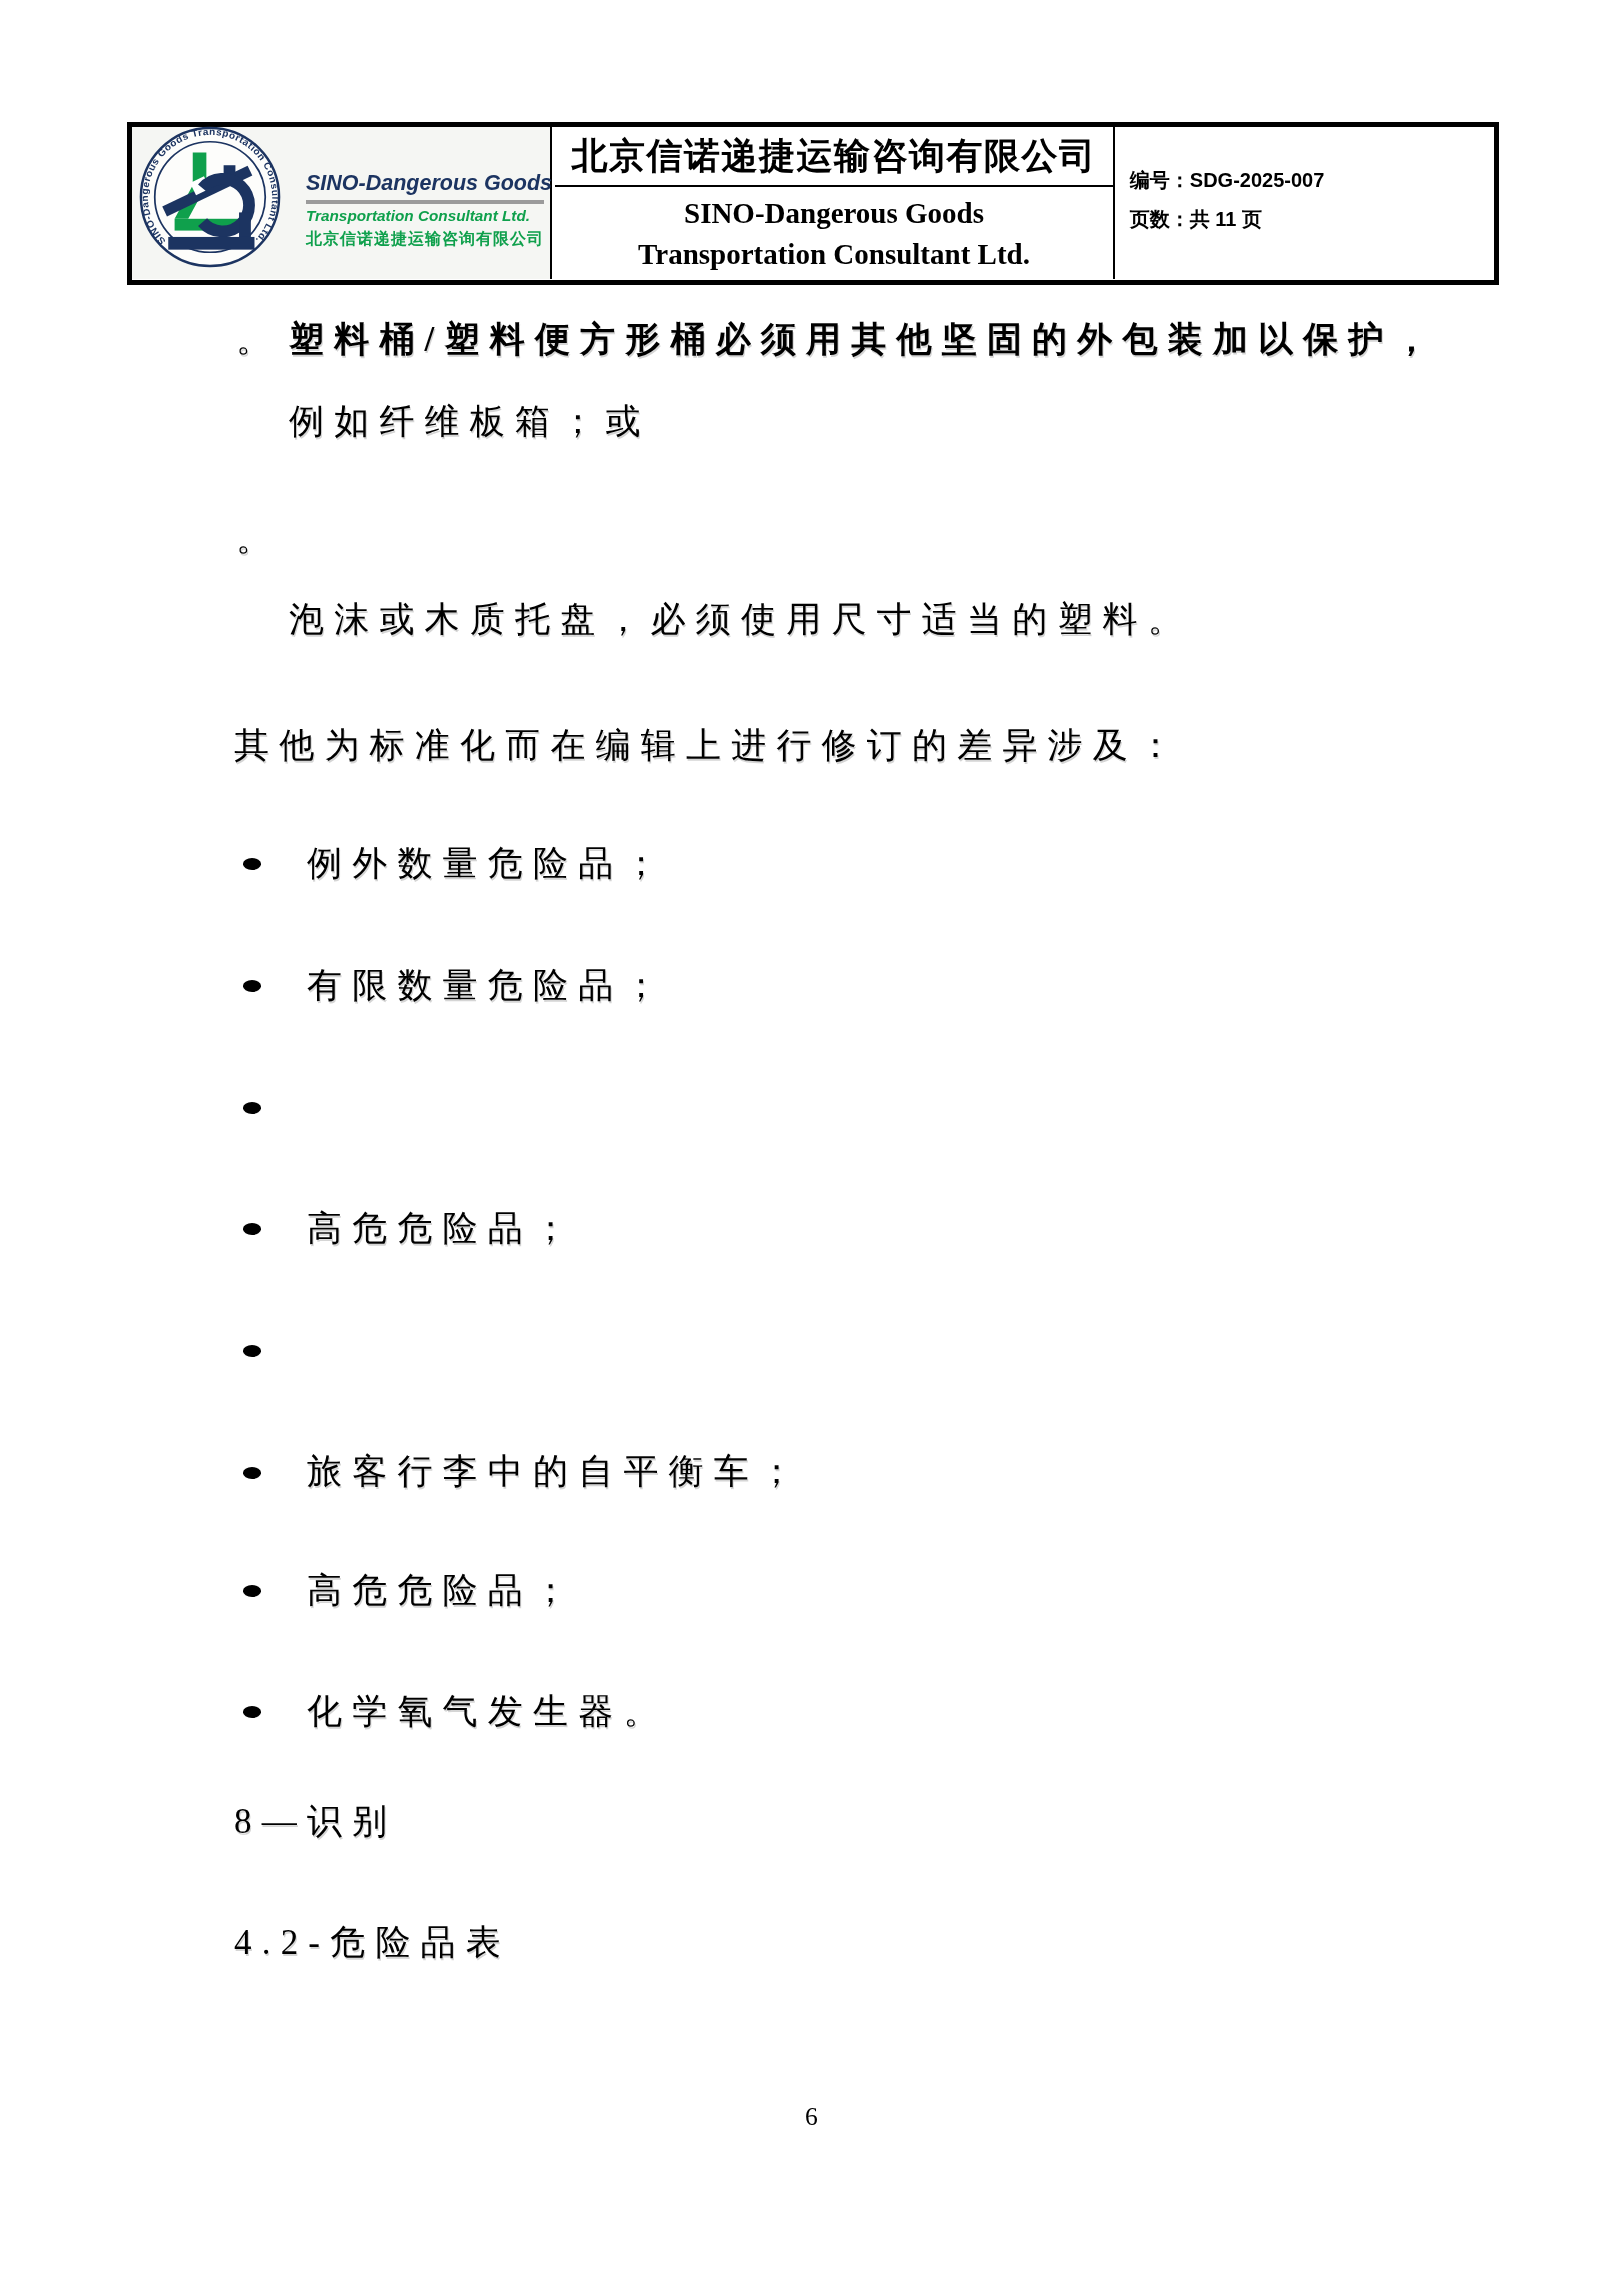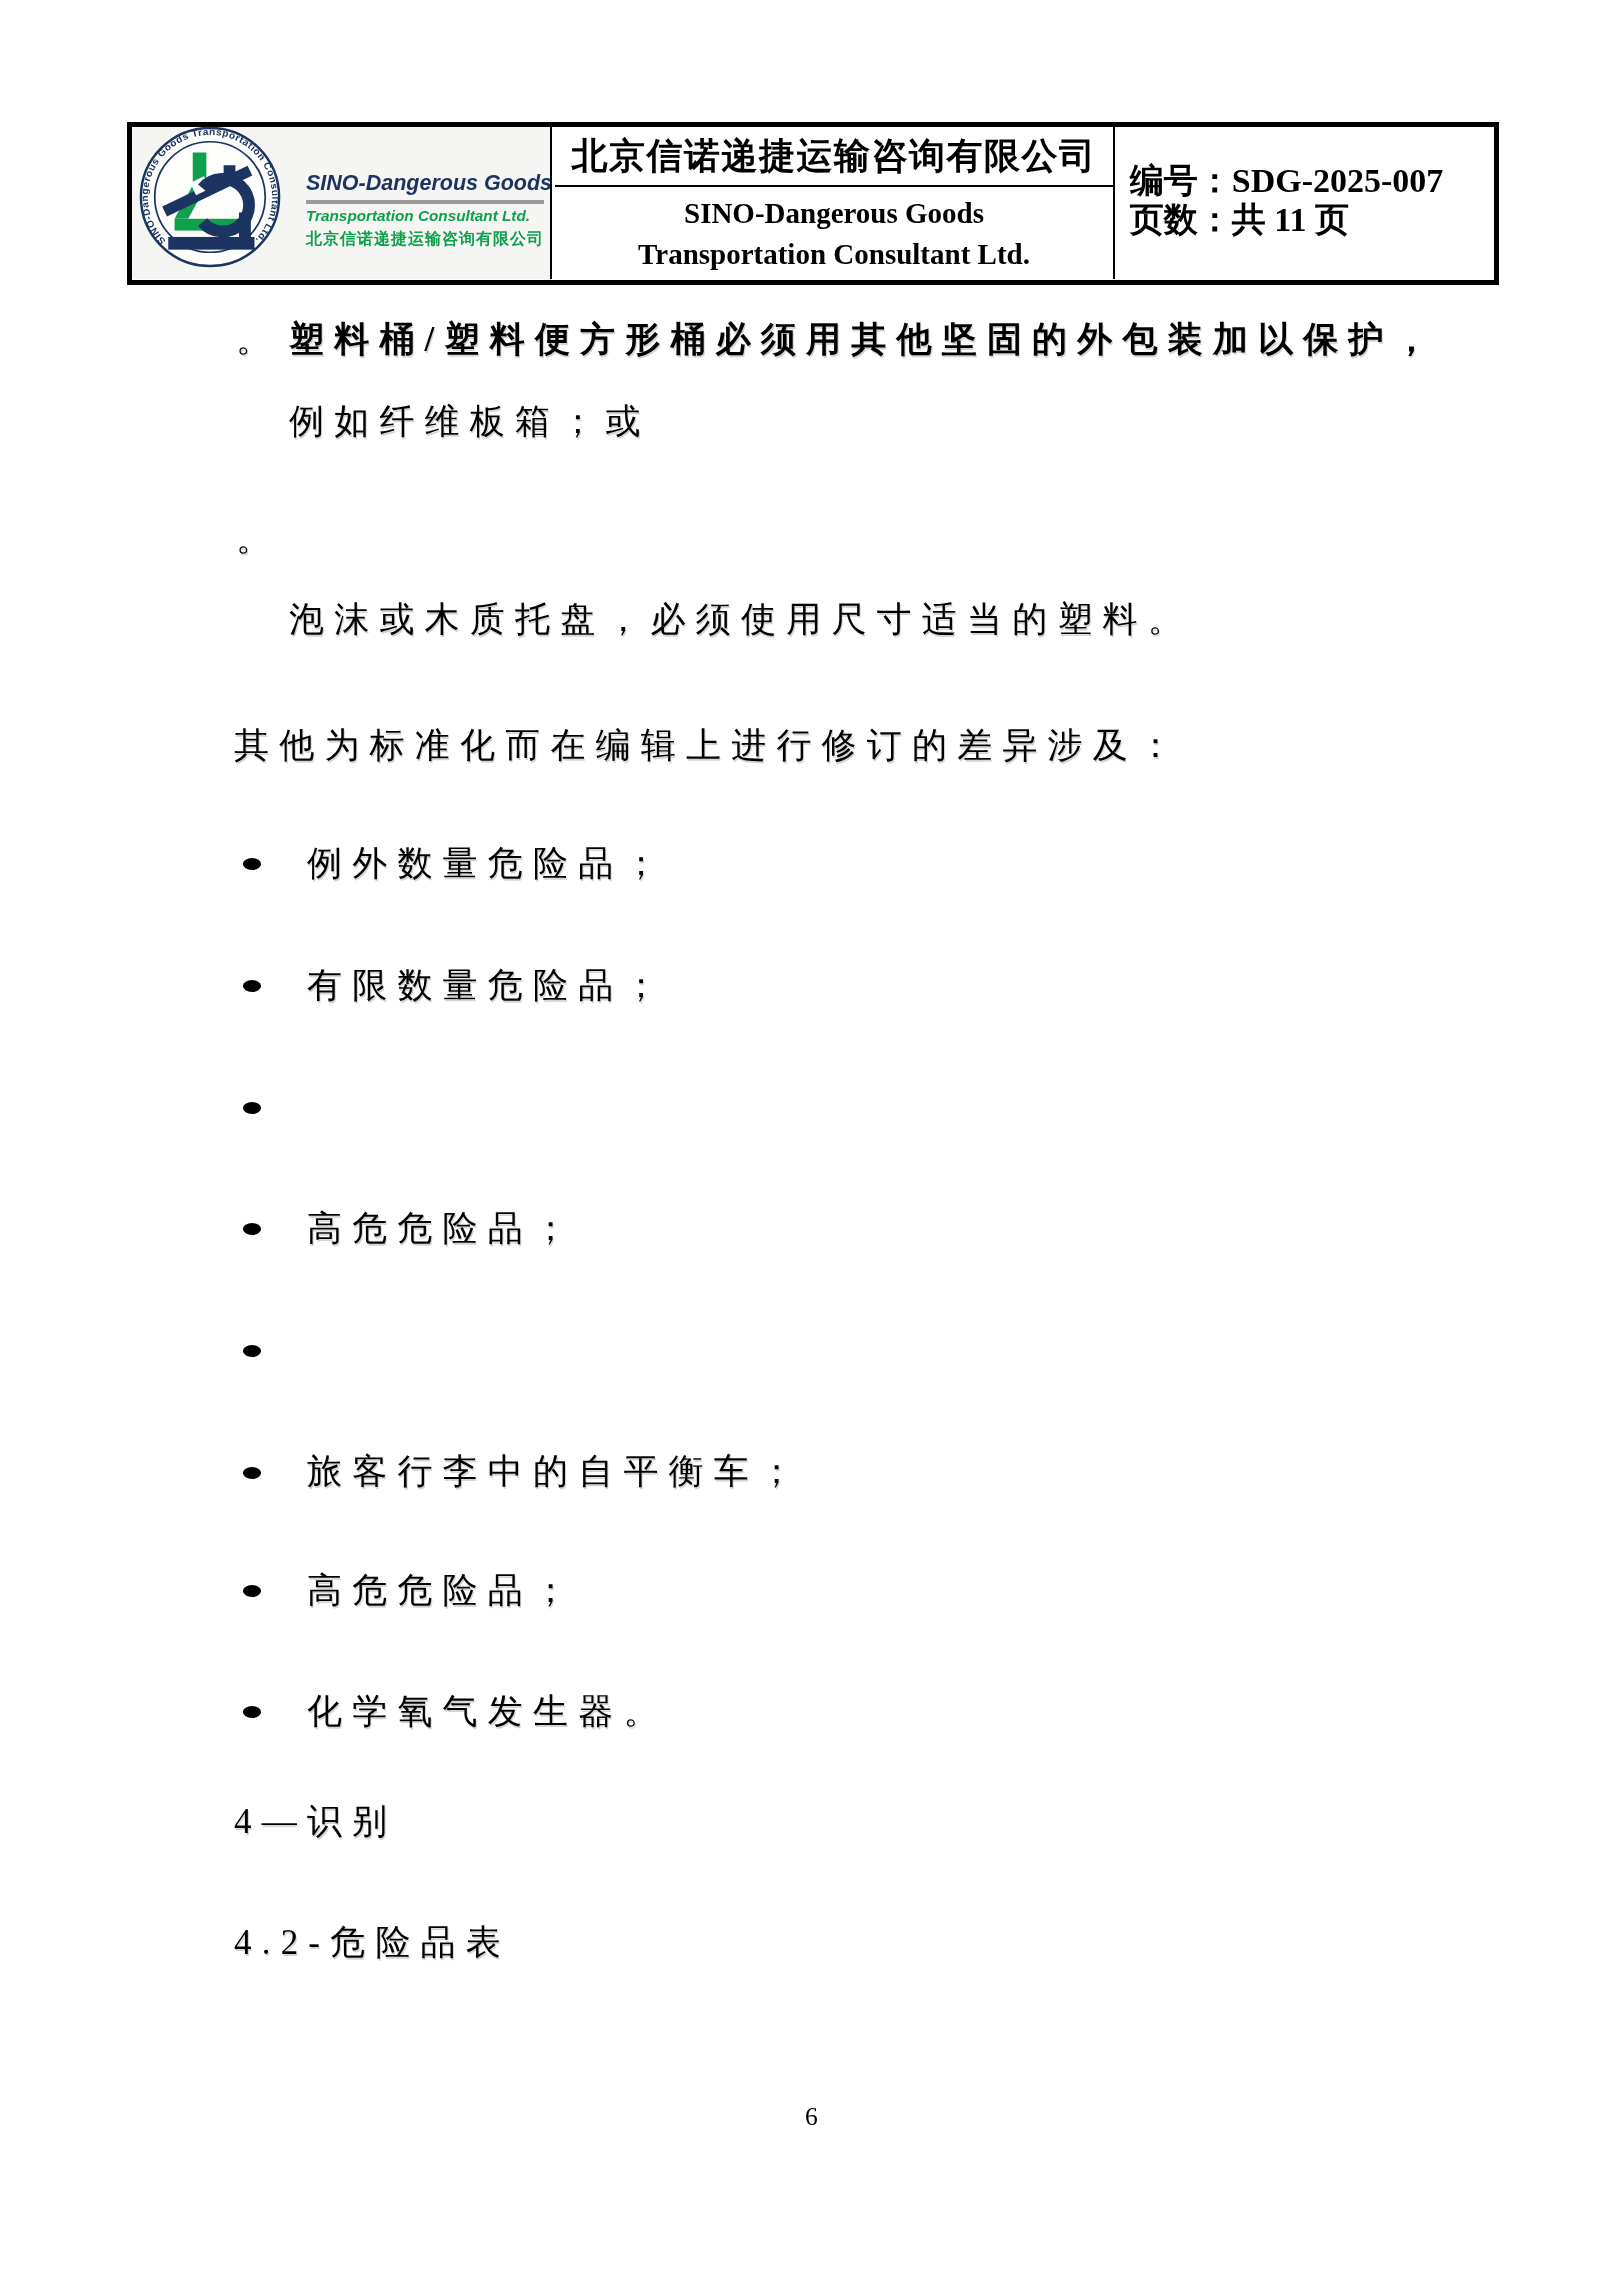--- a/index.html
+++ b/index.html
@@ -31,22 +31,22 @@
     font-weight:bold;font-size:36px;letter-spacing:1.5px;white-space:nowrap;
   }
   .mid-bottom{
     position:absolute;left:0;top:61px;width:100%;height:92px;
     display:flex;flex-direction:column;align-items:center;justify-content:center;
     font-family:"Liberation Serif", serif;
     font-weight:bold;font-size:29px;line-height:41px;white-space:nowrap;
   }
   .right-cell .rlines{
     position:absolute;left:12.8px;top:34px;
-    font-family:Liberation Serif, serif;
-    font-weight:bold;font-size:34px;line-height:39px;white-space:nowrap;
+    font-family:Liberation Sans, sans-serif;
+    font-weight:bold;font-size:20px;line-height:39px;white-space:nowrap;
   }
   
   .emblem{position:absolute;left:4.1px;top:-4.1px;}
   .wm1{
     position:absolute;left:174px;top:44px;height:26.6px;
     font-family:"Liberation Sans", sans-serif;
     font-style:italic;font-weight:bold;font-size:21.5px;color:#1c3461;white-space:nowrap;
   }
   .wmrule{position:absolute;left:174px;top:73px;width:238px;height:3.6px;background:#9b9b9b;}
   .wm2{
@@ -154,19 +154,19 @@
 
   <div class="dot" style="top:1467px;"></div>
   <div class="line" style="left:307px;top:1444px;">旅客行李中的自平衡车；</div>
 
   <div class="dot" style="top:1585px;"></div>
   <div class="line" style="left:307px;top:1563px;">高危危险品；</div>
 
   <div class="dot" style="top:1706px;"></div>
   <div class="line" style="left:307px;top:1684px;">化学氧气发生器。</div>
 
-  <div class="line" style="left:234px;top:1794px;">4—识别</div>
+  <div class="line" style="left:234px;top:1794px;">8—识别</div>
   <div class="line" style="left:234px;top:1915px;">4.2-危险品表</div>
 
   <div class="pgnum">6</div>
 
 </div>
 
 
 </body></html>

